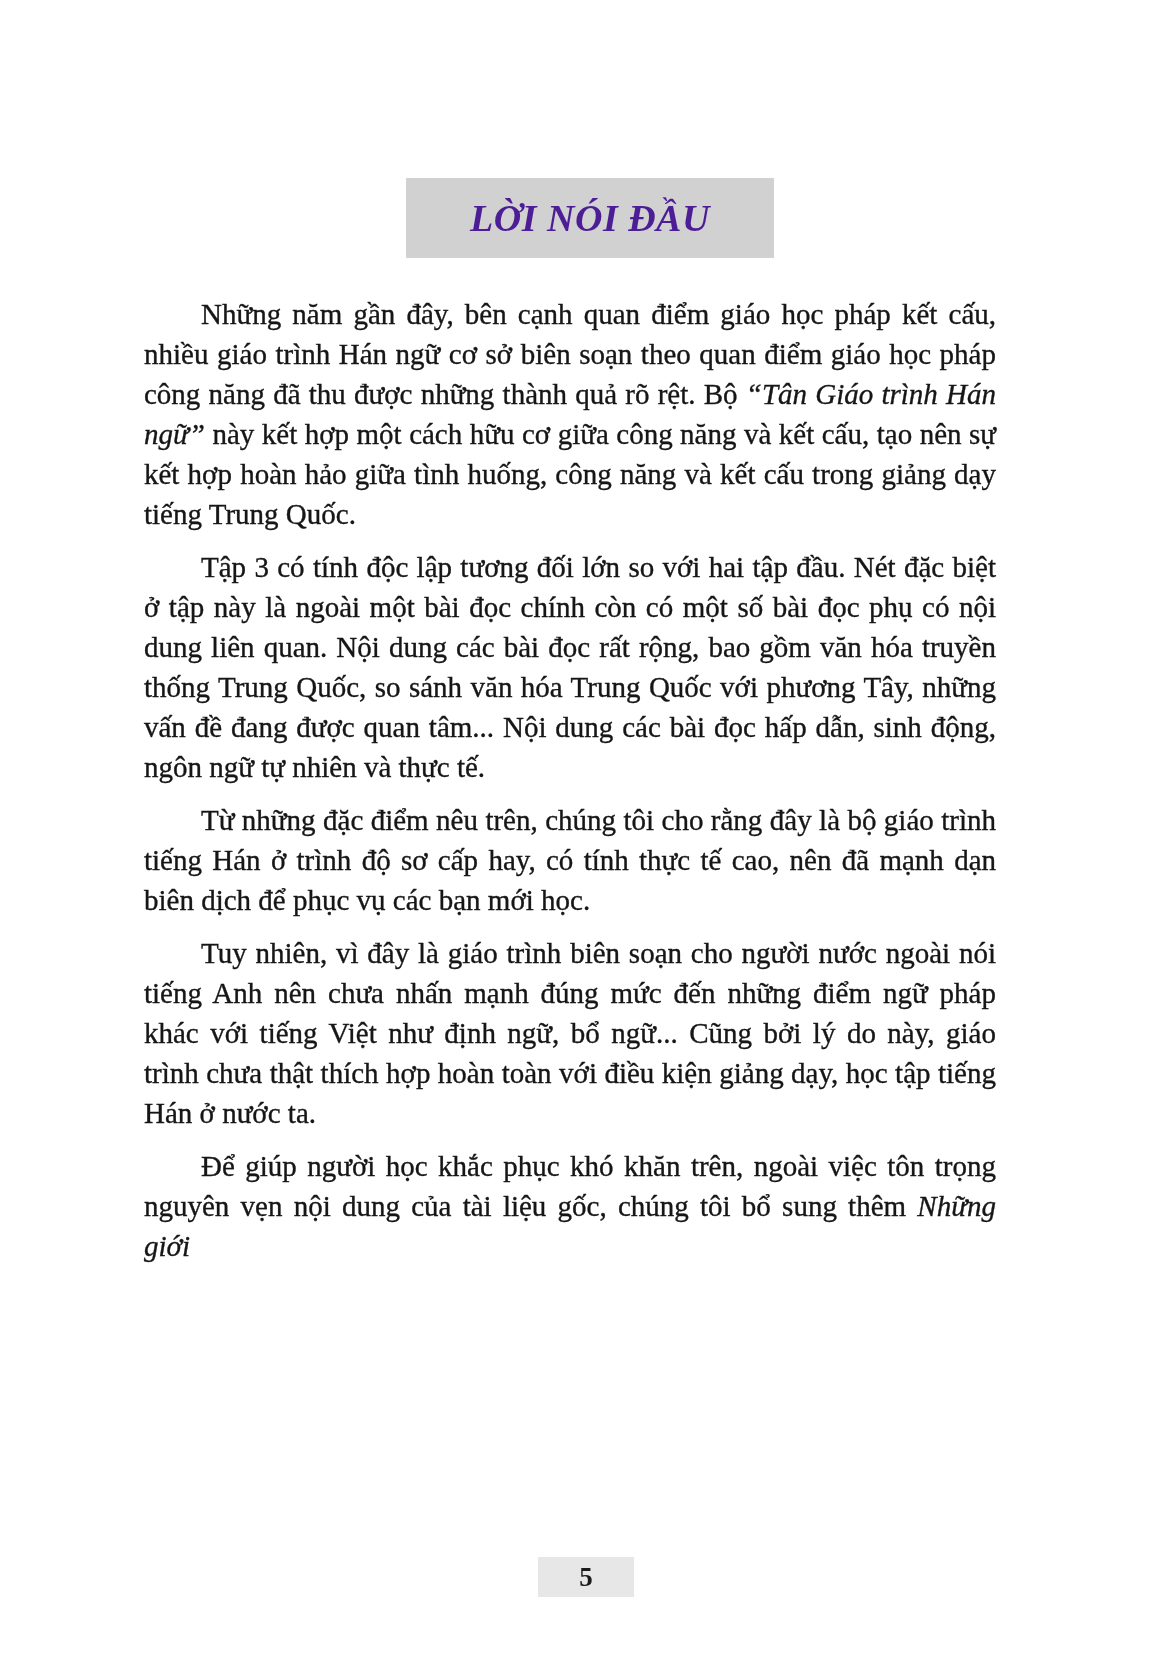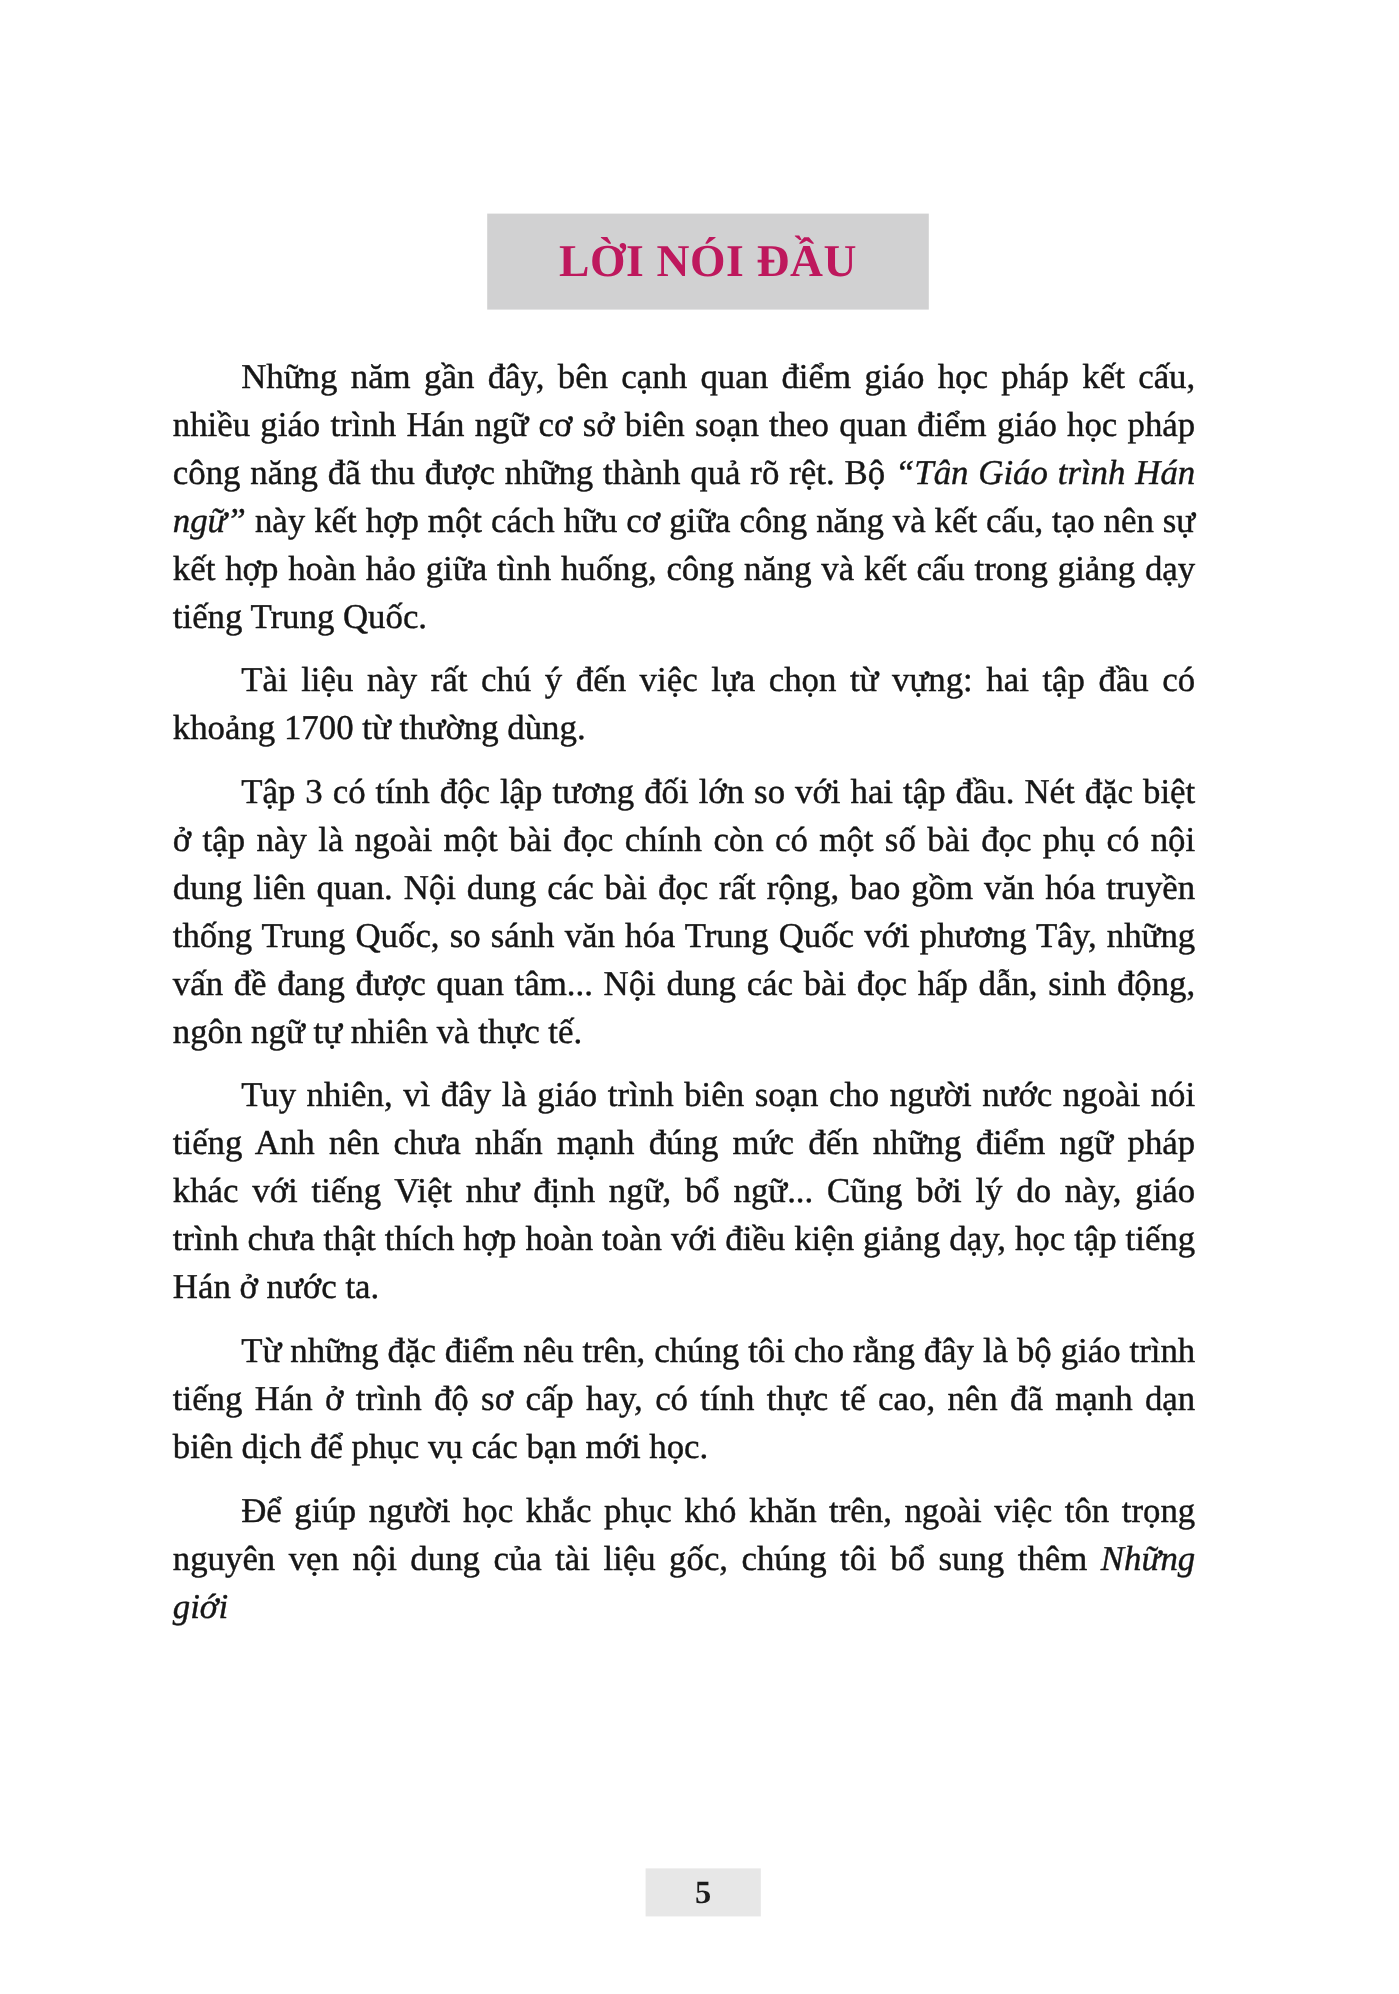--- a/index.html
+++ b/index.html
@@ -24,22 +24,23 @@
     height: 80px;
     display: flex;
     align-items: center;
     justify-content: center;
   }
   .title-box h1 {
     margin: 0;
     font-size: 38px;
     font-weight: bold;
     letter-spacing: 0.5px;
-    color: #be185d;
+    color: #4c1d95;
     white-space: nowrap;
+    font-style: italic;
   }
   .content {
     position: absolute;
     left: 128px;
     top: 294px;
     width: 868px;
   }
   .content p {
     margin: 0 0 13px 16px;
     font-size: 29px;
@@ -75,24 +76,23 @@
 <body>
 
 <div class="page">
 
   <div class="title-box" style="background: rgb(209, 209, 210);">
     <h1>LỜI NÓI ĐẦU</h1>
   </div>
 
   <div class="content" id="content">
       <p><span>Những năm gần đây, bên cạnh quan điểm giáo học pháp kết cấu, nhiều giáo trình Hán ngữ cơ sở biên soạn theo quan điểm giáo học pháp công năng đã thu được những thành quả rõ rệt. Bộ </span><span class="italic">“Tân Giáo trình Hán ngữ”</span><span> này kết hợp một cách hữu cơ giữa công năng và kết cấu, tạo nên sự kết hợp hoàn hảo giữa tình huống, công năng và kết cấu trong giảng dạy tiếng Trung Quốc.</span></p>
-      <p><span>Tài liệu này rất chú ý đến việc lựa chọn từ vựng: hai tập đầu có khoảng 1700 từ thường dùng.</span></p>
       <p><span>Tập 3 có tính độc lập tương đối lớn so với hai tập đầu. Nét đặc biệt ở tập này là ngoài một bài đọc chính còn có một số bài đọc phụ có nội dung liên quan. Nội dung các bài đọc rất rộng, bao gồm văn hóa truyền thống Trung Quốc, so sánh văn hóa Trung Quốc với phương Tây, những vấn đề đang được quan tâm... Nội dung các bài đọc hấp dẫn, sinh động, ngôn ngữ tự nhiên và thực tế.</span></p>
+      <p><span>Từ những đặc điểm nêu trên, chúng tôi cho rằng đây là bộ giáo trình tiếng Hán ở trình độ sơ cấp hay, có tính thực tế cao, nên đã mạnh dạn biên dịch để phục vụ các bạn mới học.</span></p>
       <p><span>Tuy nhiên, vì đây là giáo trình biên soạn cho người nước ngoài nói tiếng Anh nên chưa nhấn mạnh đúng mức đến những điểm ngữ pháp khác với tiếng Việt như định ngữ, bổ ngữ... Cũng bởi lý do này, giáo trình chưa thật thích hợp hoàn toàn với điều kiện giảng dạy, học tập tiếng Hán ở nước ta.</span></p>
-      <p><span>Từ những đặc điểm nêu trên, chúng tôi cho rằng đây là bộ giáo trình tiếng Hán ở trình độ sơ cấp hay, có tính thực tế cao, nên đã mạnh dạn biên dịch để phục vụ các bạn mới học.</span></p>
       <p><span>Để giúp người học khắc phục khó khăn trên, ngoài việc tôn trọng nguyên vẹn nội dung của tài liệu gốc, chúng tôi bổ sung thêm </span><span class="italic">Những giới</span></p>
     </div>
 
   <div class="pagenum-box" style="background: rgb(231, 231, 231);">
     <span>5</span>
   </div>
 
 </div>
 
 </body></html>

